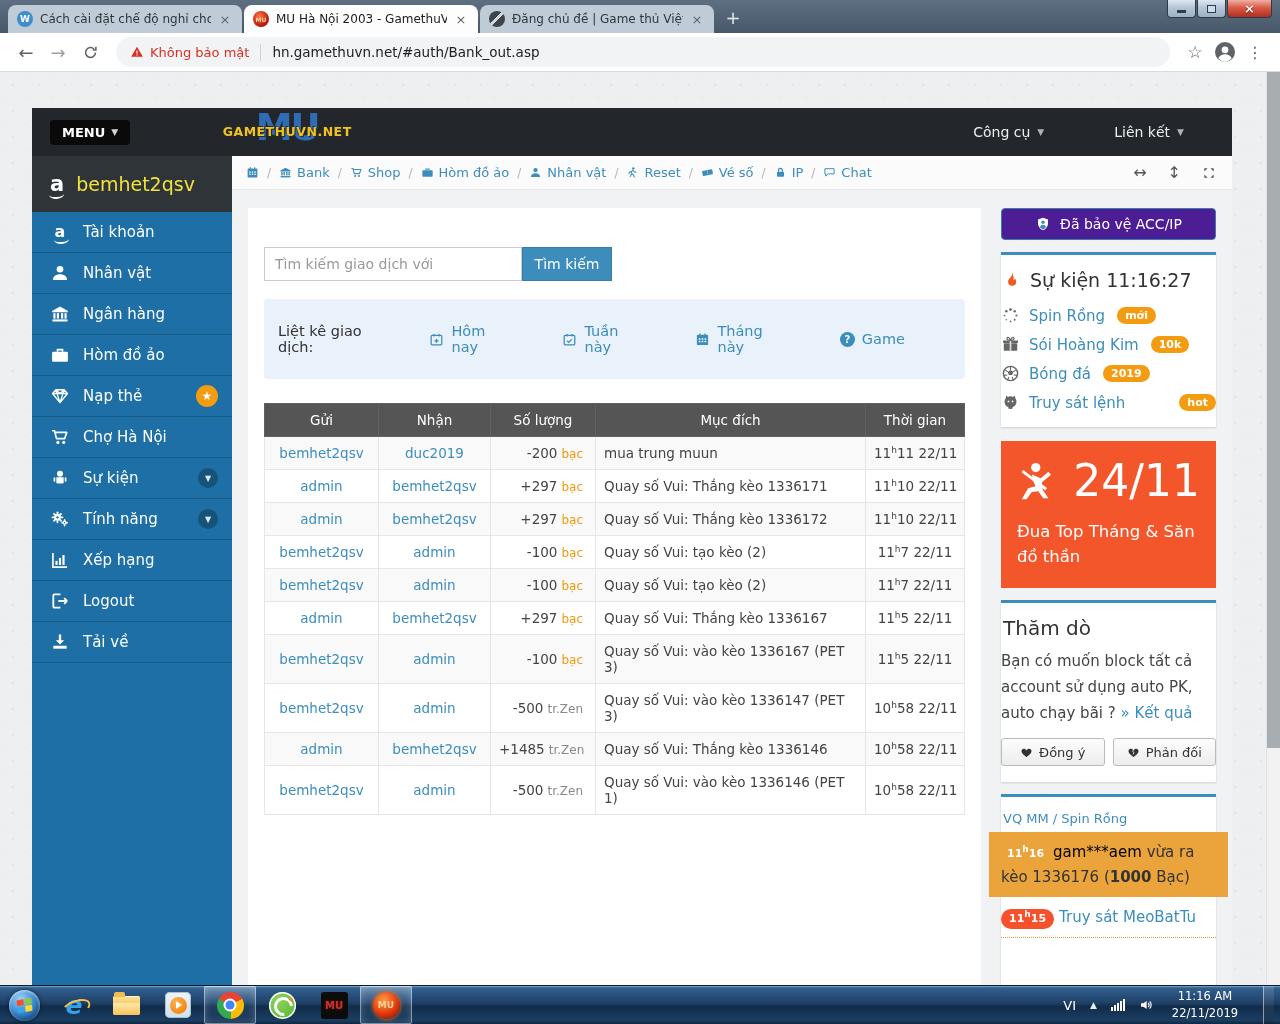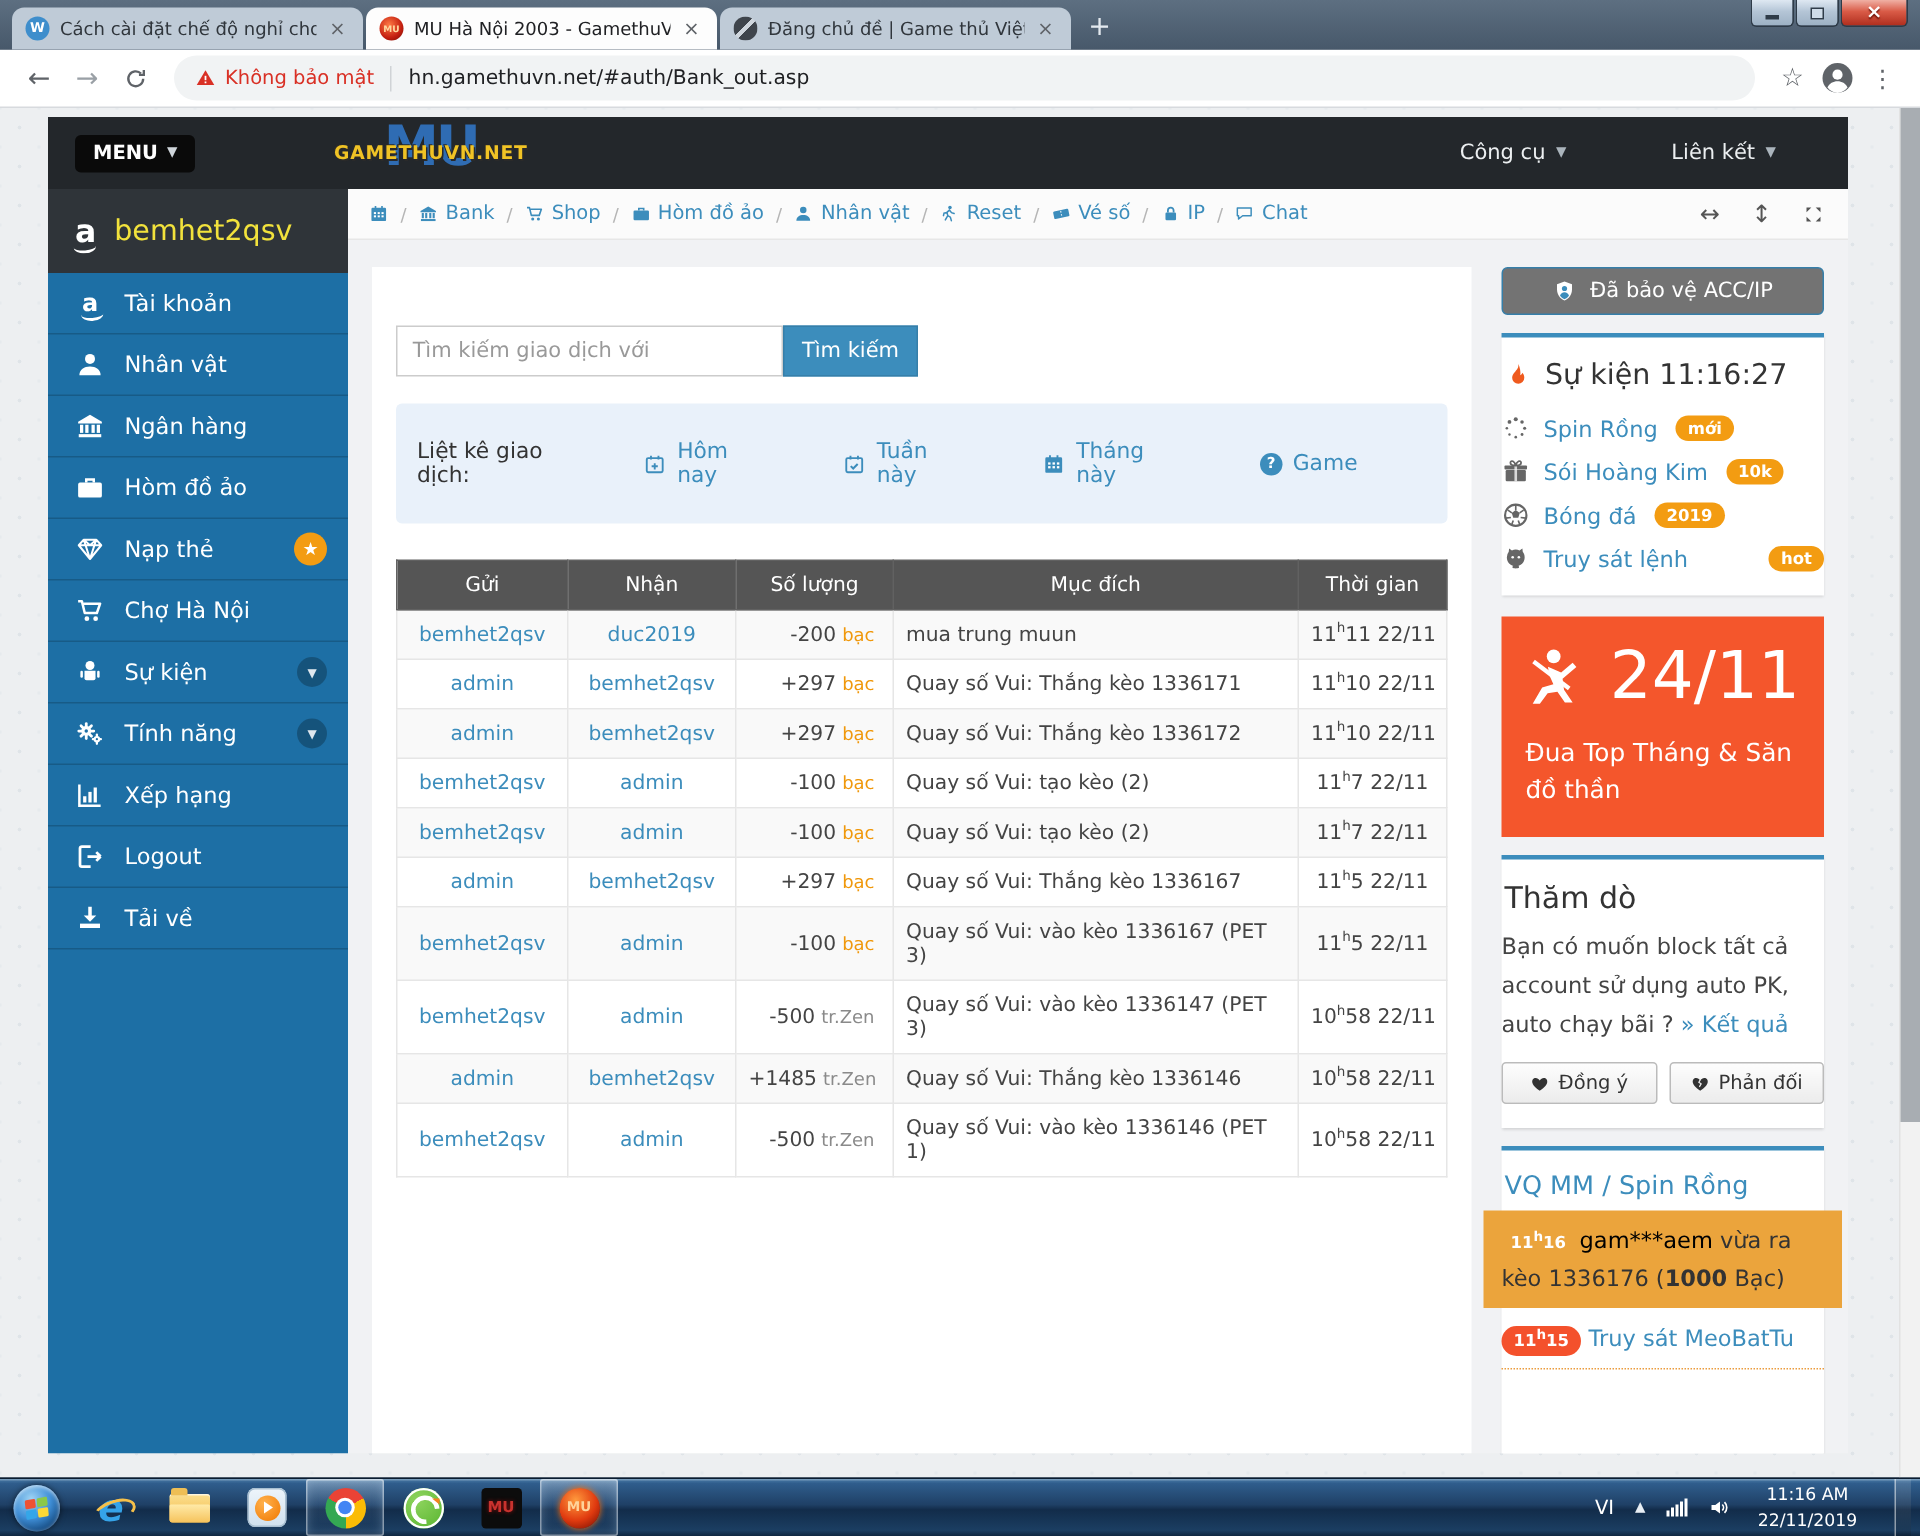--- a/index.html
+++ b/index.html
@@ -37,21 +37,21 @@
 .tbi{width:30px;height:30px;display:flex;align-items:center;justify-content:center;color:#5f6368;cursor:pointer}
 .tbi.star{font-size:17px}
 .tbi.dots{font-size:16px;letter-spacing:0}
 
 
 .page{position:absolute;top:72px;left:0;width:1280px;height:913px;overflow:hidden;background-color:#edeff1;background-image:radial-gradient(#dfe4e8 1.2px,transparent 1.4px),radial-gradient(#e6eaed 1.2px,transparent 1.4px);background-size:26px 26px;background-position:0 0,13px 13px}
 .scrollbar{position:absolute;top:0;right:0;width:14px;height:100%;background:#f2f2f2;border-left:1px solid #e2e2e2}
 .thumb{width:14px;height:676px;background:#a8adb2}
 
 
-.app{position:absolute;left:32px;top:6px;width:1200px;height:891px;display:flex;flex-direction:column;overflow:hidden}
+.app{position:absolute;left:32px;top:36px;width:1200px;height:891px;display:flex;flex-direction:column;overflow:hidden}
 .site-header{height:48px;background:#23272b;display:flex;align-items:center;flex:none}
 .menu-btn{margin-left:18px;background:#0a0a0a;color:#fff;font-size:13px;font-weight:bold;padding:5px 12px;border-radius:4px;cursor:pointer;display:flex;align-items:center;gap:6px}
 .menu-btn .car{font-size:9px;color:#cfd5da}
 .logo{margin-left:82px;position:relative;width:150px;height:46px;cursor:pointer}
 .logo-mu{position:absolute;left:50%;transform:translateX(-50%);top:-3px;font-size:37px;font-weight:bold;color:#2f6cb3;letter-spacing:-2px}
 .logo-txt{position:absolute;left:50%;transform:translateX(-50%);top:15px;font-size:12.5px;font-weight:bold;color:#f0c325;text-shadow:1px 1px 0 #2a2a2a,-1px -1px 0 #2a2a2a;white-space:nowrap;letter-spacing:.5px}
 .hdr-right{margin-left:auto;display:flex;gap:70px;margin-right:48px}
 .hdr-link{color:#eceff1;font-size:14px;display:flex;align-items:center;gap:7px;cursor:pointer}
 .hdr-link .car{font-size:9px;color:#aab4bc}
 .body-row{flex:1;display:flex;min-height:0}
@@ -99,21 +99,21 @@
 .t-user{text-align:center}
 .t-user a{color:#3c8dbc;text-decoration:none;cursor:pointer}
 .t-amt{text-align:right;padding-right:12px !important;white-space:nowrap}
 .amt-unit{font-size:12px;margin-left:4px}
 .unit-bac{color:#f0980b}
 .unit-zen{color:#8a8a8a}
 .t-time{text-align:center;font-size:12px;color:#333;white-space:nowrap}
 sup{font-size:9px;vertical-align:super;line-height:0}
 
 
-.protect-btn{width:100%;height:32px;background:#737373;border:1px solid #367fa9;border-radius:4px;color:#fff;font-size:14px;display:flex;align-items:center;justify-content:center;gap:9px;cursor:pointer;font-family:inherit}
+.protect-btn{width:100%;height:32px;background:#4c1d95;border:1px solid #367fa9;border-radius:4px;color:#fff;font-size:14px;display:flex;align-items:center;justify-content:center;gap:9px;cursor:pointer;font-family:inherit}
 .protect-btn .ic{width:16px;height:16px}
 .box{margin-top:12px;background:#fff;border-top:3px solid #3c8dbc;box-shadow:0 1px 2px rgba(0,0,0,.15);padding:10px 0}
 .events-head{font-size:19px;color:#333;display:flex;align-items:center;gap:9px;margin:4px 0 10px 2px}
 .events-head .ic{width:18px;height:18px;color:#ef5a1e}
 .ev-item{display:flex;align-items:center;gap:9px;padding:5px 0;font-size:15px}
 .ev-ic{width:19px;display:flex;color:#666}
 .ev-link{color:#3c8dbc;cursor:pointer}
 .badge{background:#f39c12;color:#fff;font-size:11px;font-weight:bold;padding:2px 8px;border-radius:10px;margin-left:3px}
 .badge.right{margin-left:auto}
 .promo{margin-top:14px;background:#f4562c;color:#fff;padding:14px 16px 18px 16px;cursor:pointer}
@@ -121,21 +121,21 @@
 .promo-top .ic{width:46px;height:46px;color:#fff}
 .promo-date{font-size:44px}
 .promo-cap{margin-top:14px;font-size:16.5px;line-height:1.5}
 .poll-title{font-size:20px;color:#333;margin:3px 0 8px 2px}
 .poll-q{font-size:15px;color:#444;line-height:1.75}
 .poll-link{color:#3c8dbc;cursor:pointer;text-decoration:none}
 .poll-btns{display:flex;gap:8px;margin:12px 0 6px 0}
 .pbtn{flex:1;height:28px;border:1px solid #bbb;border-radius:3px;background:linear-gradient(#fdfdfd,#ececec);font-size:13px;color:#333;display:flex;align-items:center;justify-content:center;gap:6px;cursor:pointer;font-family:inherit}
 .pbtn .ic{width:13px;height:13px}
 .feed{min-height:245px}
-.feed-title{color:#3c8dbc;font-size:17px;margin:4px 0 6px 2px}
+.feed-title{color:#3c8dbc;font-size:13px;margin:4px 0 6px 2px}
 .feed-item{padding:8px 0;font-size:15px;line-height:1.62;border-bottom:1px dotted #eb9c3e;color:#333}
 .feed-item a{color:#3c8dbc;text-decoration:none;cursor:pointer}
 .feed-item.hl{background:#eba43c;margin:0 -12px;padding:8px 12px;border-bottom:none}
 .feed-item.hl a{color:#000000}
 .pill{display:inline-block;border-radius:10px;padding:1px 8px;font-size:11px;font-weight:bold;color:#fff;margin-right:5px}
 .pill.red{background:#f4512c}
 .pill.plain{background:none;padding:1px 4px 1px 6px}
 .fb{font-weight:bold}
 
 

